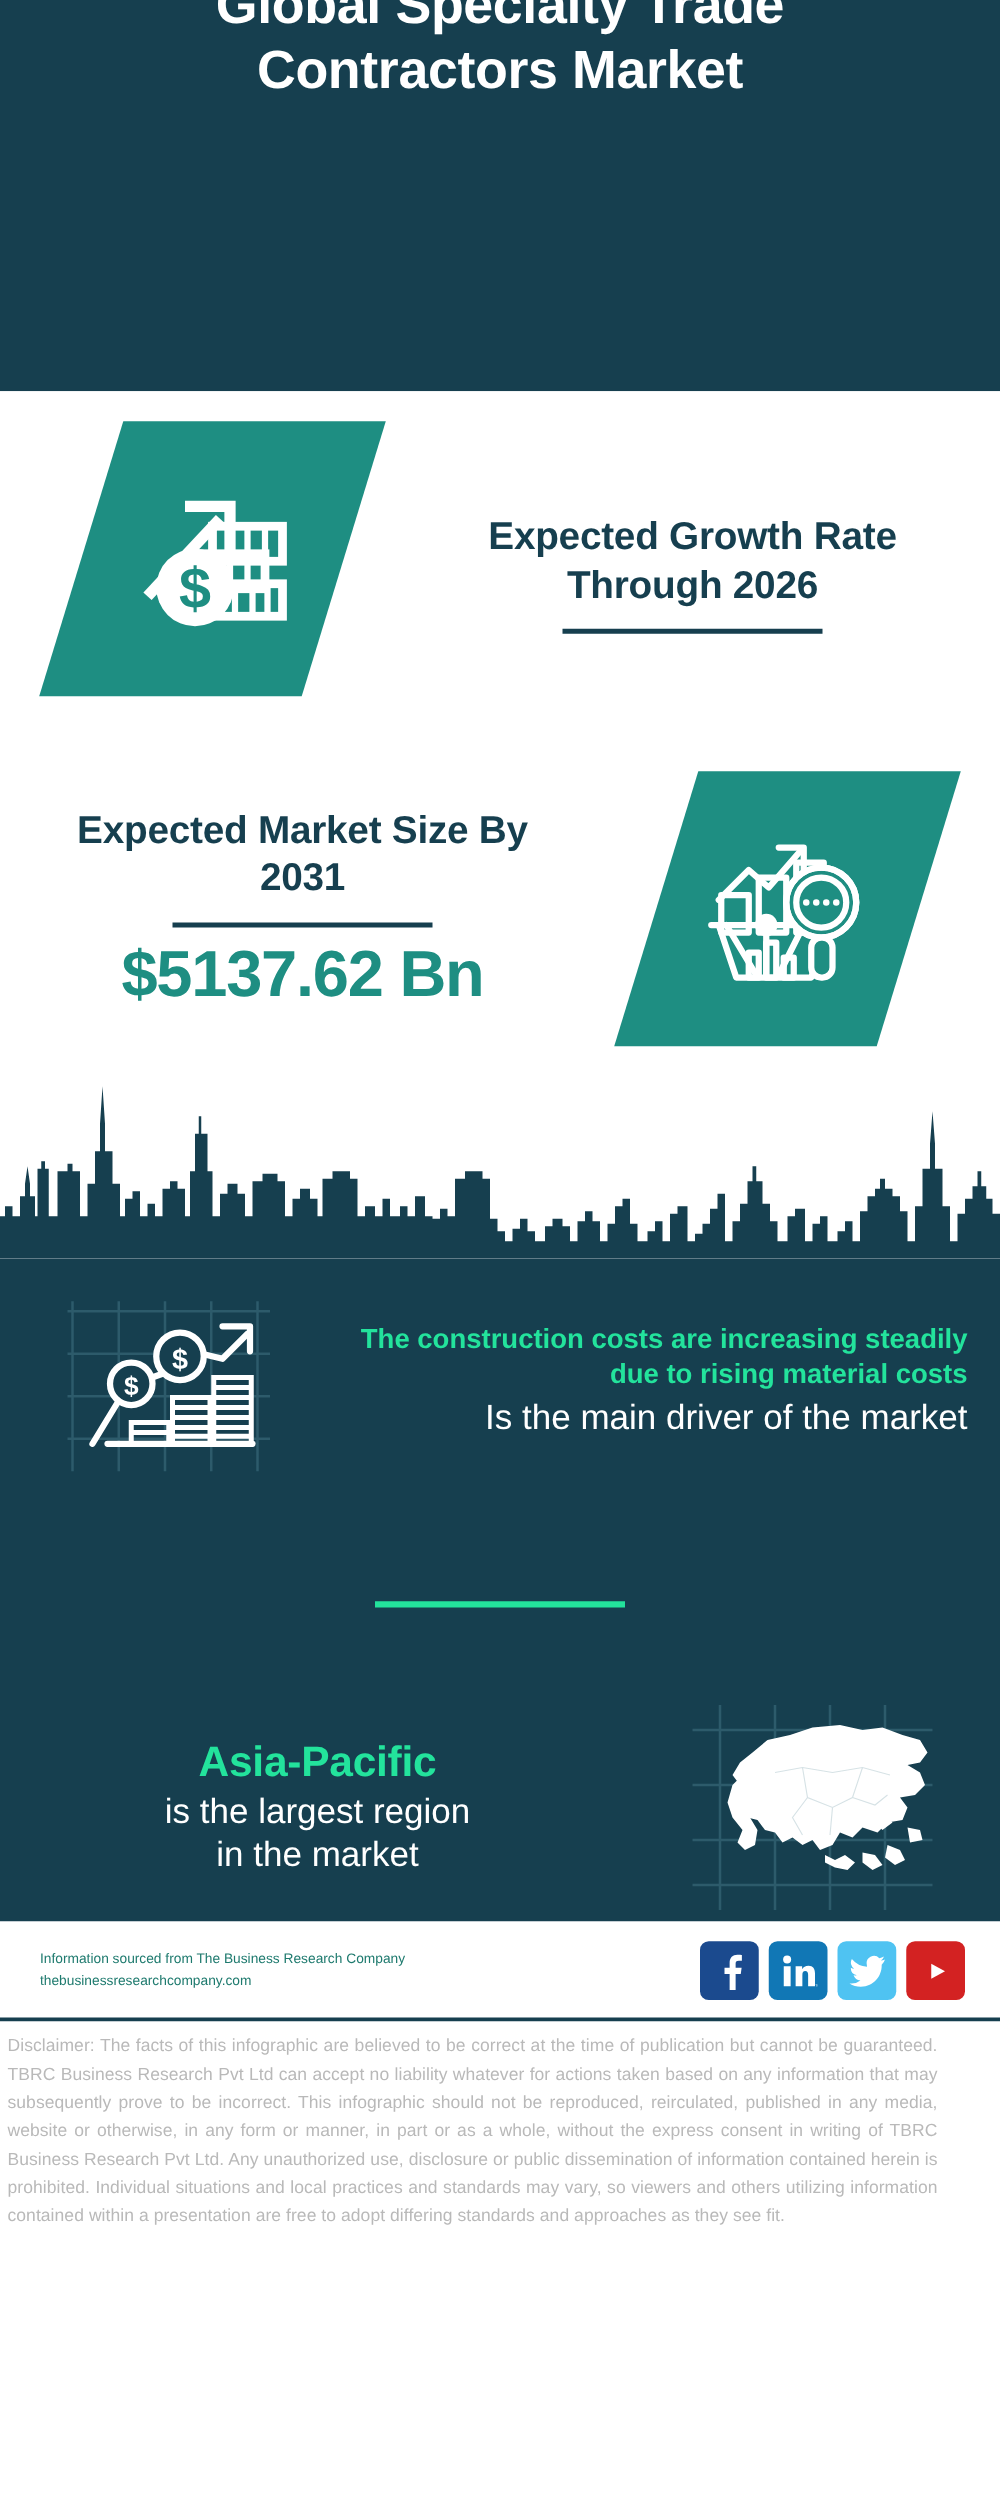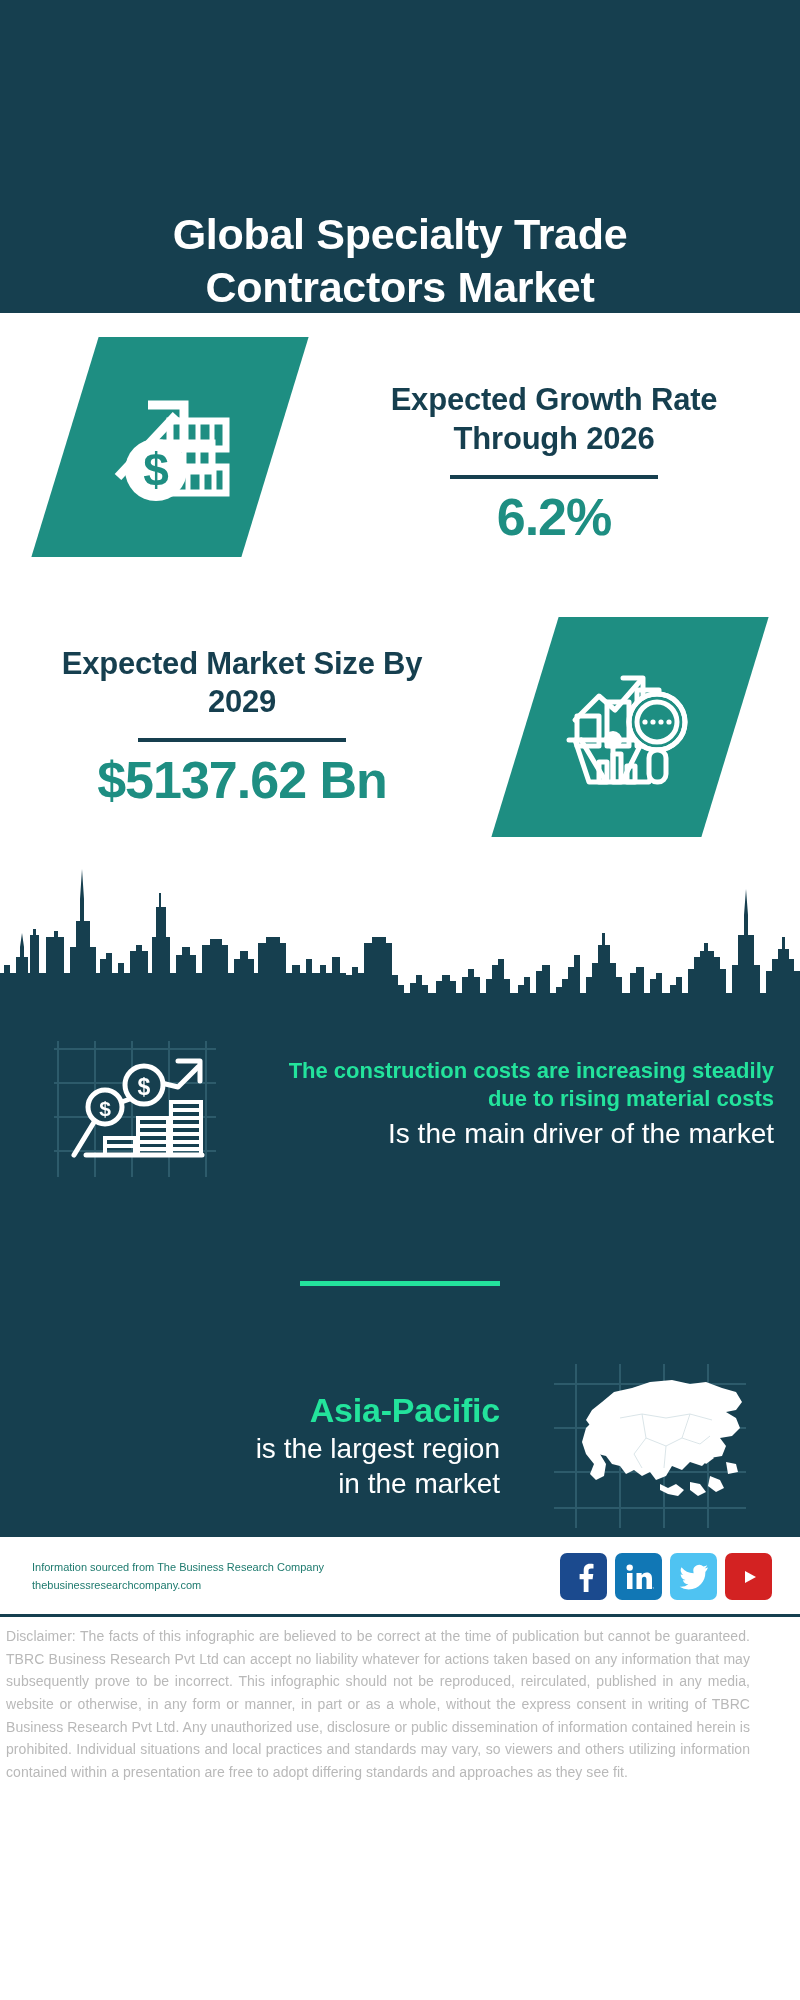--- a/index.html
+++ b/index.html
@@ -9,21 +9,21 @@
     background:#ffffff;
     font-family:"Liberation Sans", sans-serif;
     overflow:hidden;
     position:relative;
   }
 
   
   .header {
     width:800px; height:313px;
     background:#163F4F;
-    display:flex; align-items:flex-end; justify-content:center;
+    display:flex; align-items:flex-start; justify-content:center;
   }
   .header-title {
     color:#ffffff;
     font-size:43px;
     font-weight:bold;
     line-height:1.22;
     text-align:center;
     letter-spacing:-0.3px;
     max-width:620px;
     margin-top:-22px;
@@ -115,21 +115,21 @@
     width:200px; height:5px;
     background:#23E39C;
     margin:96px auto 0 auto;
   }
 
   .region-row {
     display:flex;
     align-items:center;
     margin-top:72px;
   }
-  .region-text { flex:1 1 auto; text-align:right; padding-left:8px; }
+  .region-text { flex:1 1 auto; text-align:center; padding-left:8px; }
   .region-name {
     color:#23E39C;
     font-size:34px;
     font-weight:bold;
     line-height:1.2;
     letter-spacing:-0.2px;
   }
   .region-sub {
     color:#ffffff;
     font-size:28px;
@@ -210,27 +210,26 @@
           <line x1="110" y1="88" x2="110" y2="110" stroke="#ffffff" stroke-width="5"></line>
 
           <circle cx="52" cy="89" r="31" fill="#ffffff"></circle>
           <text x="52" y="105" font-family="Liberation Sans, sans-serif" font-size="46" font-weight="bold" fill="#1E8E82" text-anchor="middle">$</text>
         </svg>
       </div>
     </div>
     <div class="stat-text" style="padding-right:32px;margin-top:33px;">
       <div class="stat-heading">Expected Growth Rate Through 2026</div>
       <div class="stat-rule"></div>
-      <div class="stat-value">6.2%</div>
     </div>
   </div>
 
   <div class="stat-row" style="padding-top:60px; padding-bottom:10px;">
     <div class="stat-text" style="padding-left:24px;">
-      <div class="stat-heading">Expected Market Size By 2029</div>
+      <div class="stat-heading">Expected Market Size By 2031</div>
       <div class="stat-rule"></div>
       <div class="stat-value">$5137.62 Bn</div>
     </div>
     <div style="flex:0 0 340px; display:flex; justify-content:center;">
       <div class="badge">
         <svg width="130" height="130" viewBox="0 0 130 130">
           <g fill="none" stroke="#ffffff" stroke-width="5" stroke-linecap="round" stroke-linejoin="round">
 
             <path d="M10 58 L34 34 L50 48 L76 18"></path>
             <path d="M58 16 L78 16 L78 36"></path>

